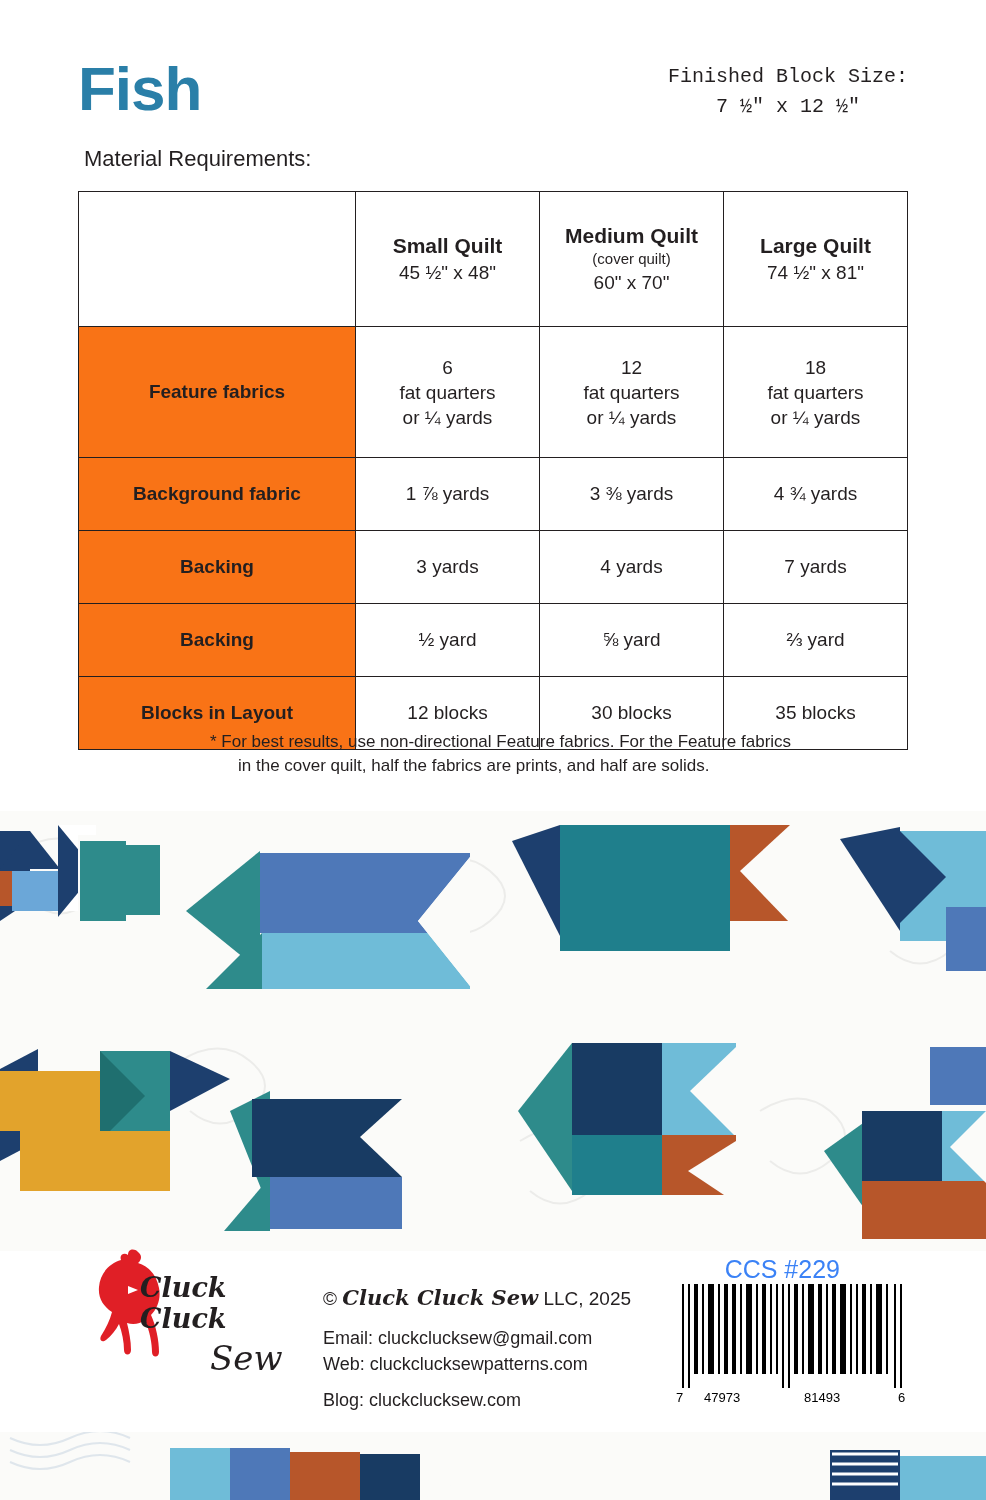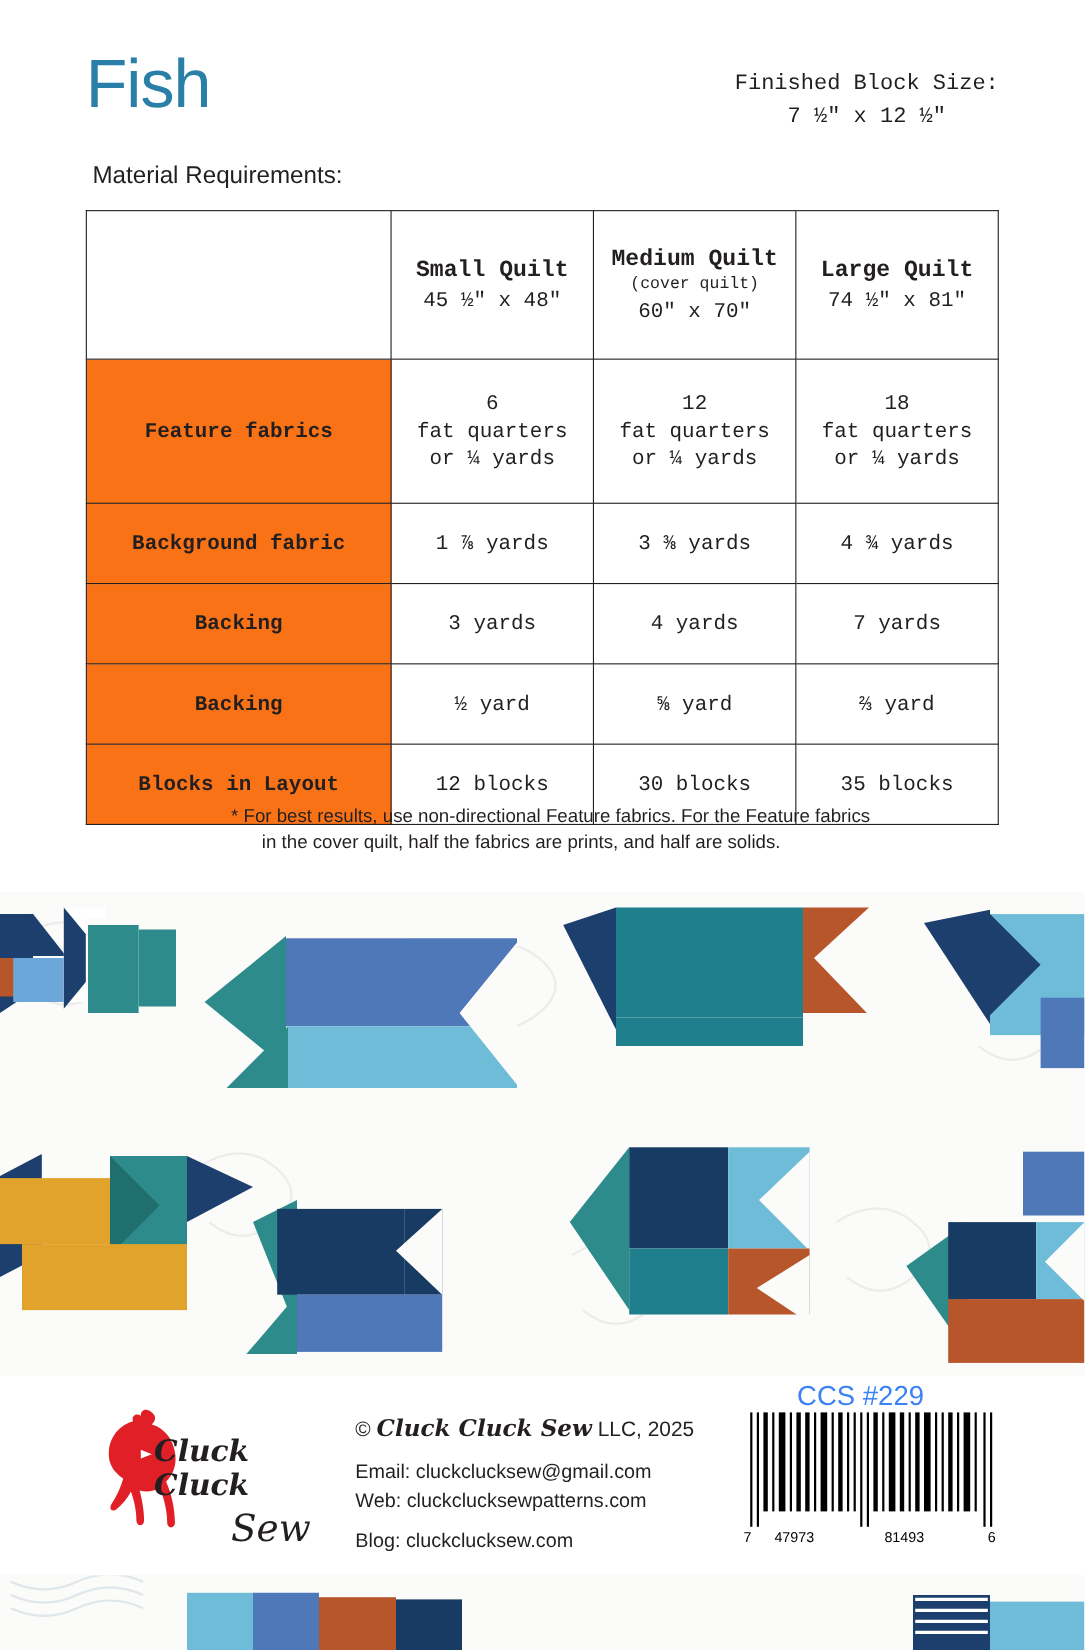--- a/index.html
+++ b/index.html
@@ -8,37 +8,37 @@
     background:#ffffff;
     font-family:"Liberation Sans", sans-serif;
     color:#231f20;
     position:relative;
     overflow:hidden;
   }
   .page{position:relative;width:986px;height:1500px;}
 
   
   .title{
-    position:absolute;left:78px;top:46px;
+    position:absolute;left:78px;top:58px;
     font-size:62px;line-height:62px;
-    color:#2a7fa8;font-weight:400;
+    color:#2a7fa8;font-weight:700;
     letter-spacing:-1px;
   }
   .block-size{
     position:absolute;right:78px;top:62px;
     text-align:center;font-size:20px;line-height:30px;color:#231f20;font-family:Liberation Mono, monospace;
   }
   .mat-req{
     position:absolute;left:84px;top:146px;
     font-size:22px;color:#231f20;
   }
 
   
   .table-wrap{
-    position:absolute;left:78px;top:191px;width:830px;font-family:Liberation Mono, monospace;
+    position:absolute;left:78px;top:191px;width:830px;
   }
   table.mat{
     border-collapse:collapse;width:830px;
     table-layout:fixed;
   }
   table.mat td{
     border:1px solid #231f20;
     text-align:center;
     vertical-align:middle;
     font-size:19px;
@@ -80,21 +80,21 @@
   
   .footer{
     position:absolute;left:0;top:1251px;width:986px;height:181px;
     background:#ffffff;
   }
   .ccs-num{
     position:absolute;right:146px;top:1255px;
     font-size:25px;color:#3b82f6;
   }
   .logo{
-    position:absolute;left:88px;top:1278px;width:215px;height:135px;
+    position:absolute;left:88px;top:1246px;width:215px;height:135px;
   }
   .chicken{
     position:absolute;left:0;top:0;width:86px;height:120px;
   }
   .logo-text{
     position:absolute;left:52px;top:26px;
     color:#231f20;
   }
   .logo-l1{font-family:"DejaVu Serif", serif;font-style:italic;font-size:27px;font-weight:bold;}
   .logo-l2{font-family:"DejaVu Serif", serif;font-style:italic;font-size:34px;font-weight:normal;margin-left:70px;display:block;margin-top:4px;}

